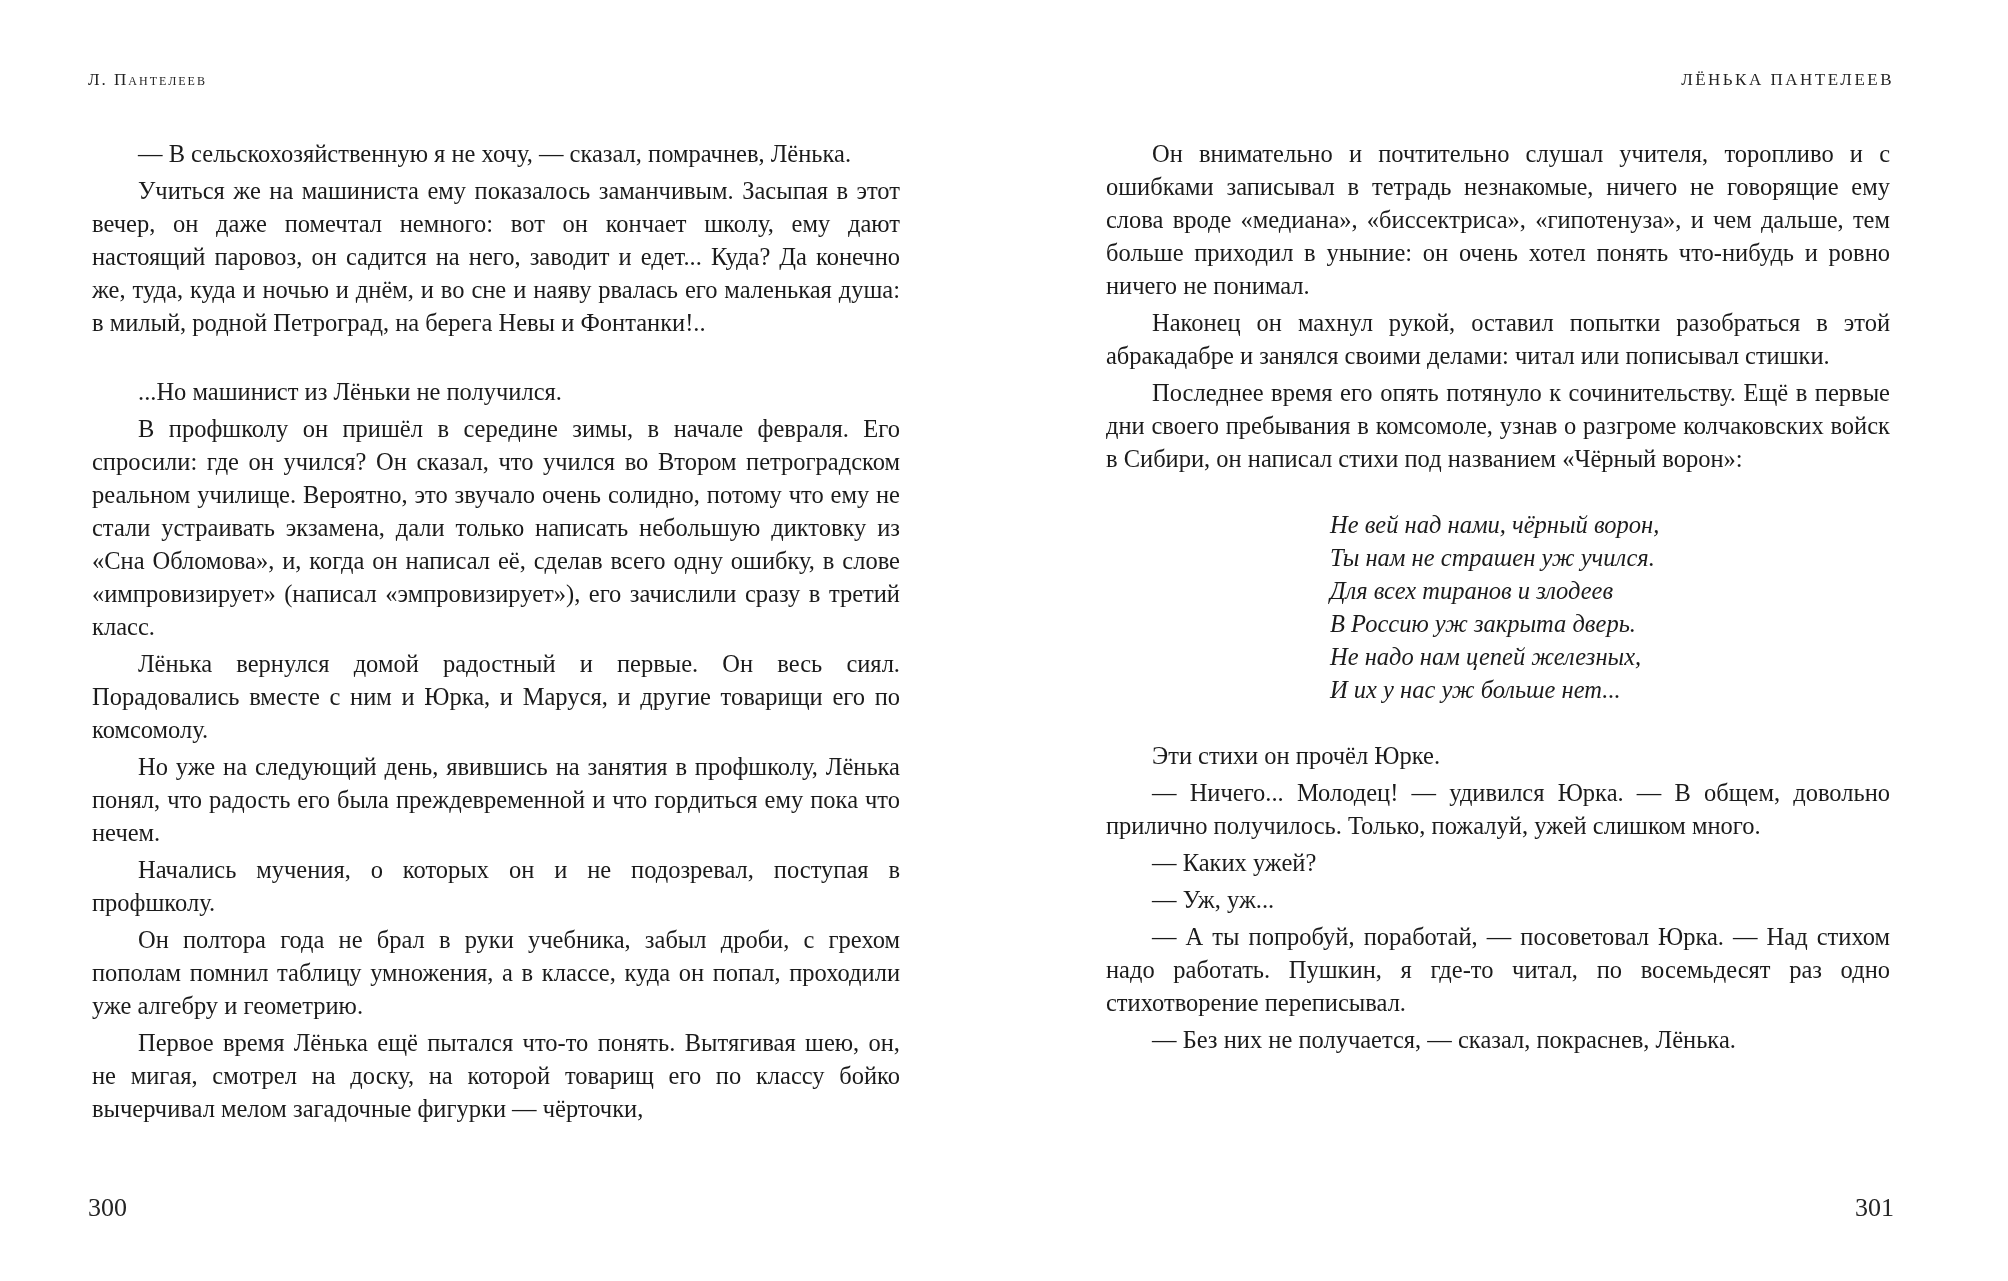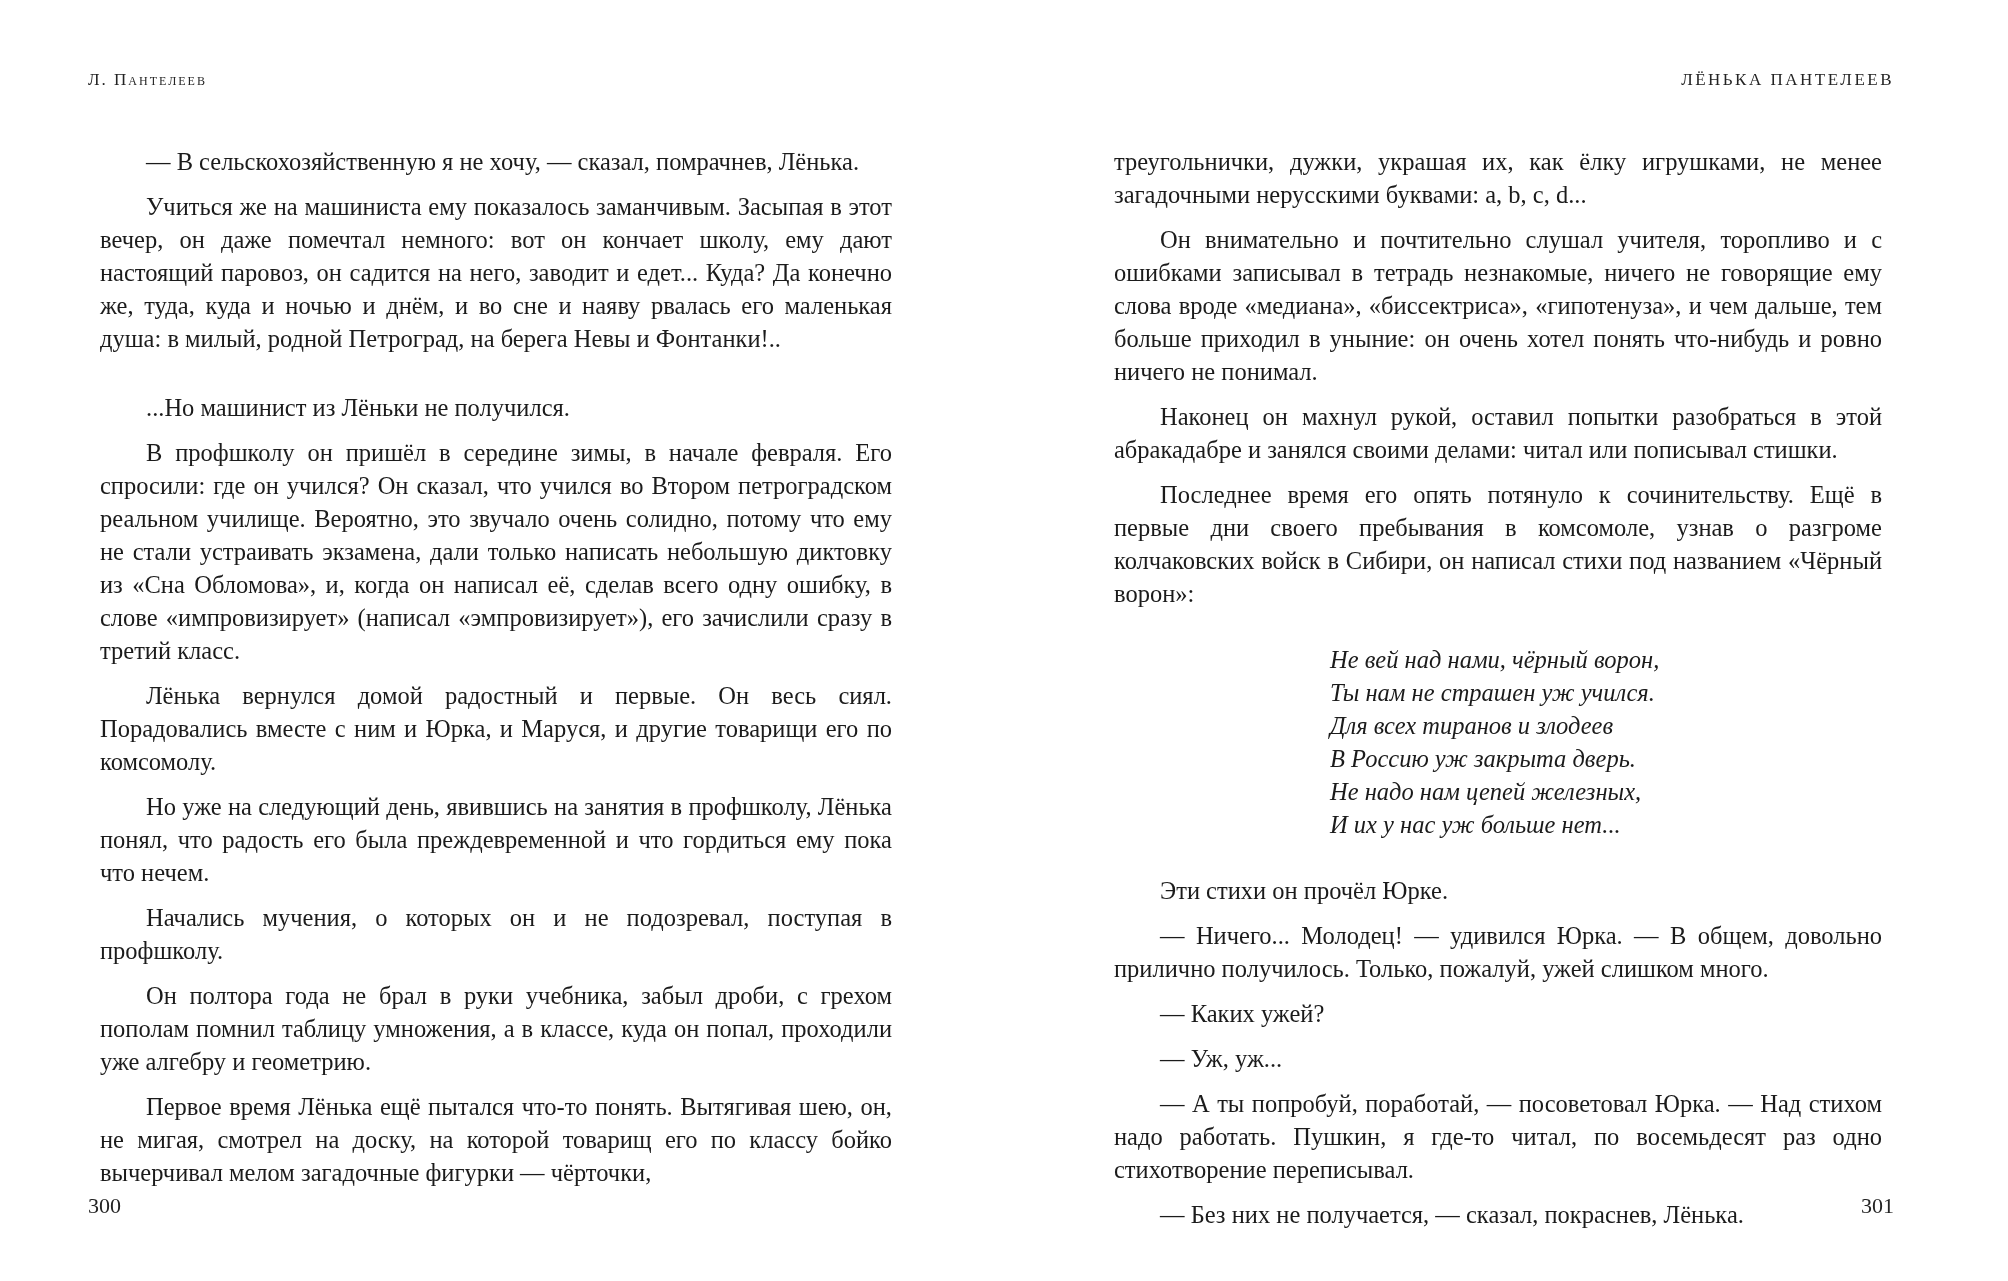--- a/index.html
+++ b/index.html
@@ -28,35 +28,35 @@
 
   .body-text {
     position: absolute;
     top: 133px;
     left: 0;
     right: 0;
     font-size: 24.5px;
     line-height: 33px;
     text-align: justify;
   }
-  .body-text p { margin: 12px; text-indent: 46px; }
+  .body-text p { margin: 4px; text-indent: 46px; }
   .body-text p.noindent { text-indent: 0; }
   .body-text p.space-before { margin-top: 36px; }
 
   .poem {
     margin: 33px 0 33px 228px;
     font-style: italic;
     text-align: left;
   }
   .poem-line { line-height: 33px; }
 
   .folio {
     position: absolute;
     top: 1193px;
-    font-size: 22px;
+    font-size: 26px;
     color: #242424;
   }
   .folio-left  { left: 0; }
   .folio-right { right: 0; }
 </style>
 </head>
 <body>
 
 <div class="page page-left">
   <div class="running-head head-left">Л. Пантелеев</div>
@@ -71,21 +71,20 @@
       <p>Он полтора года не брал в руки учебника, забыл дроби, с грехом пополам помнил таблицу умножения, а в классе, куда он попал, проходили уже алгебру и геометрию.</p>
       <p>Первое время Лёнька ещё пытался что-то понять. Вытягивая шею, он, не мигая, смотрел на доску, на которой товарищ его по классу бойко вычерчивал мелом загадочные фигурки — чёрточки,</p>
     </div>
   <div class="folio folio-left">300</div>
 </div>
 
 <div class="page page-right">
   <div class="running-head head-right">ЛЁНЬКА ПАНТЕЛЕЕВ</div>
   <div class="body-text">
     <div>
-        <p class="noindent">треугольнички, дужки, украшая их, как ёлку игрушками, не менее загадочными нерусскими буквами: a, b, c, d...</p>
         <p>Он внимательно и почтительно слушал учителя, торопливо и с ошибками записывал в тетрадь незнакомые, ничего не говорящие ему слова вроде «медиана», «биссектриса», «гипотенуза», и чем дальше, тем больше приходил в уныние: он очень хотел понять что-нибудь и ровно ничего не понимал.</p>
         <p>Наконец он махнул рукой, оставил попытки разобраться в этой абракадабре и занялся своими делами: читал или пописывал стишки.</p>
         <p>Последнее время его опять потянуло к сочинительству. Ещё в первые дни своего пребывания в комсомоле, узнав о разгроме колчаковских войск в Сибири, он написал стихи под названием «Чёрный ворон»:</p>
       </div>
     <div class="poem">
         <div class="poem-line">Не вей над нами, чёрный ворон,</div>
         <div class="poem-line">Ты нам не страшен уж учился.</div>
         <div class="poem-line">Для всех тиранов и злодеев</div>
         <div class="poem-line">В Россию уж закрыта дверь.</div>
         <div class="poem-line">Не надо нам цепей железных,</div>

